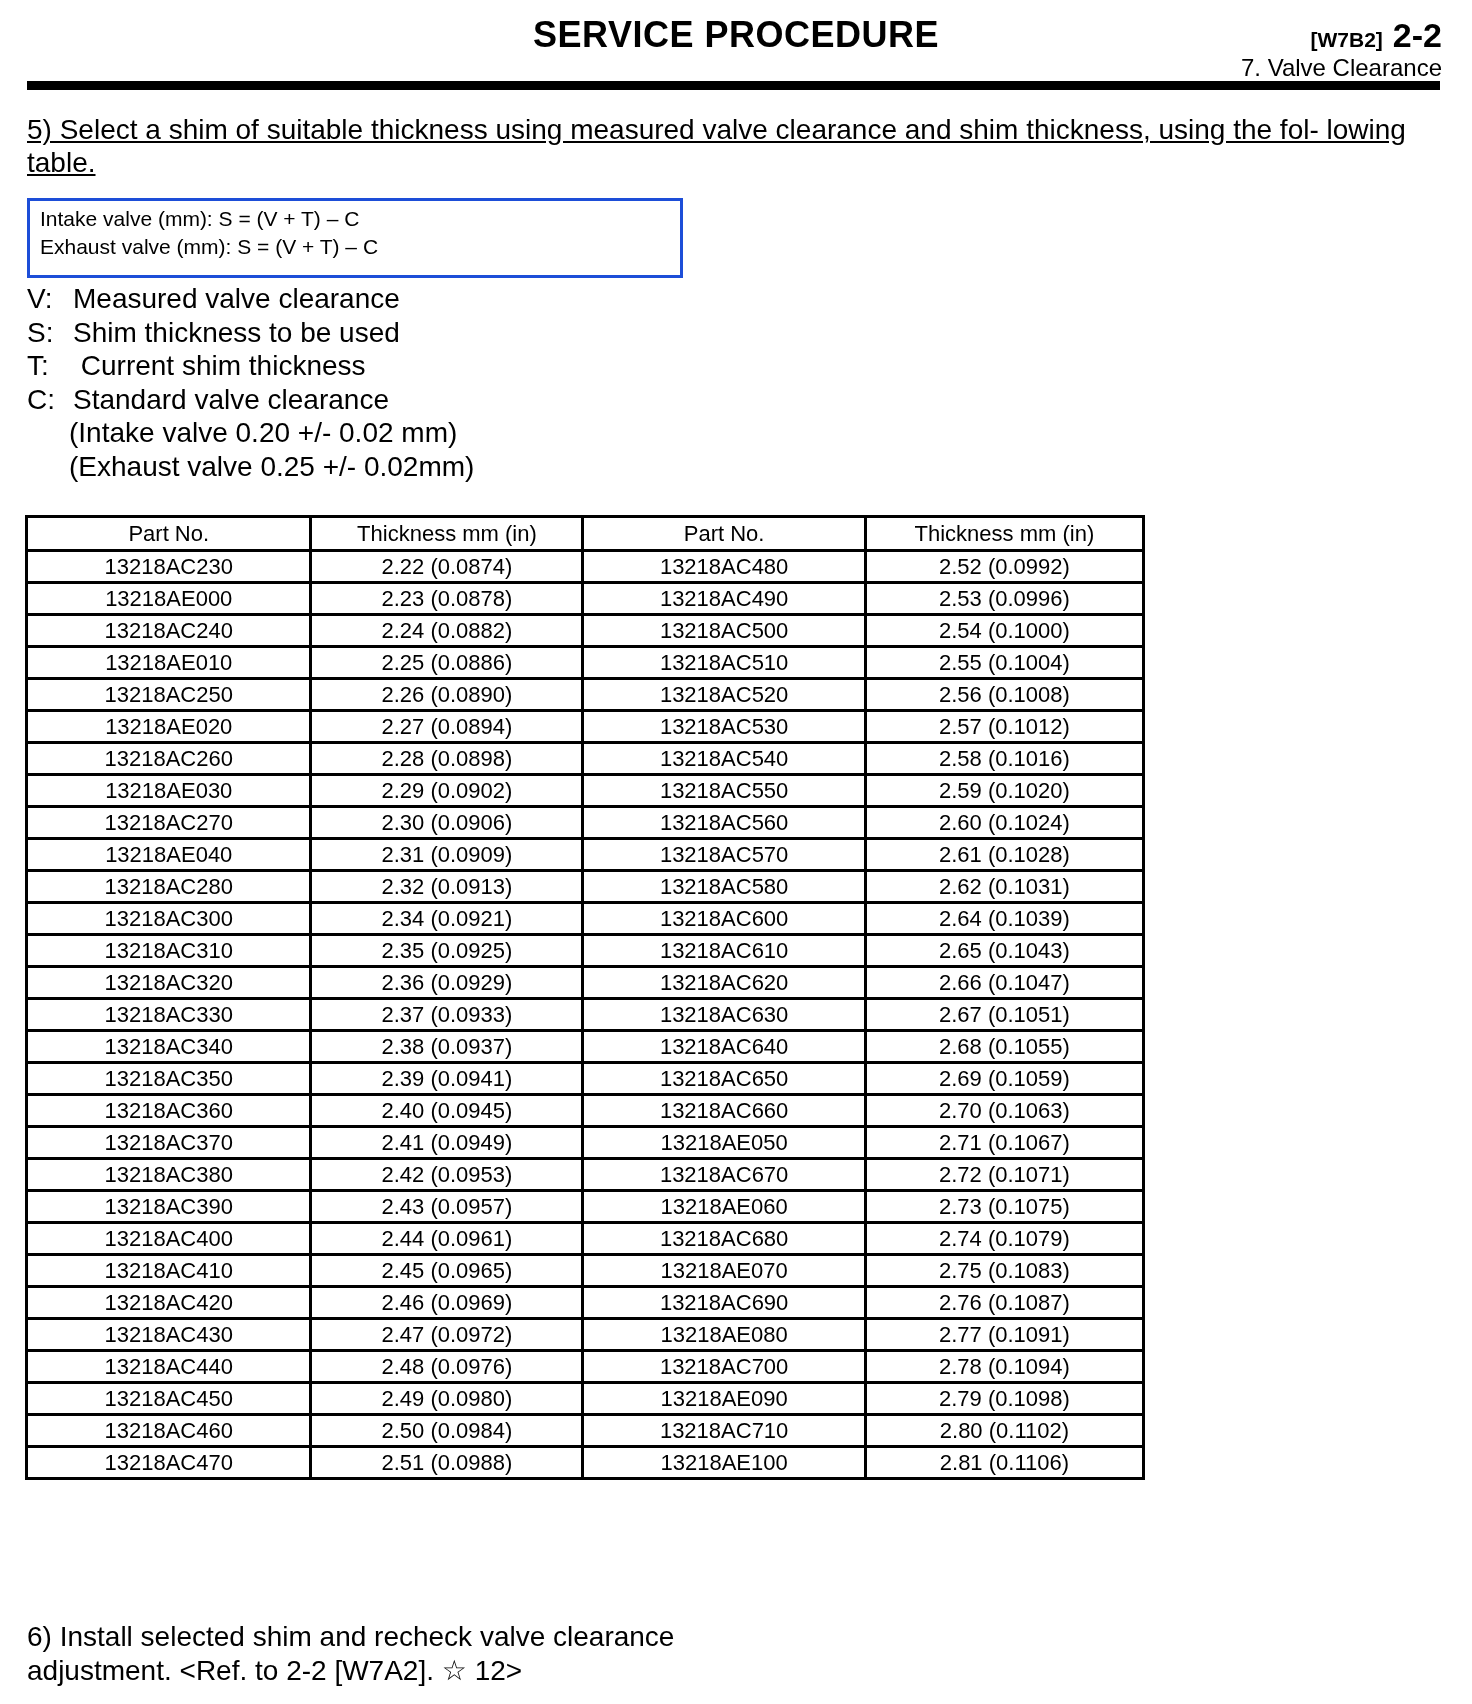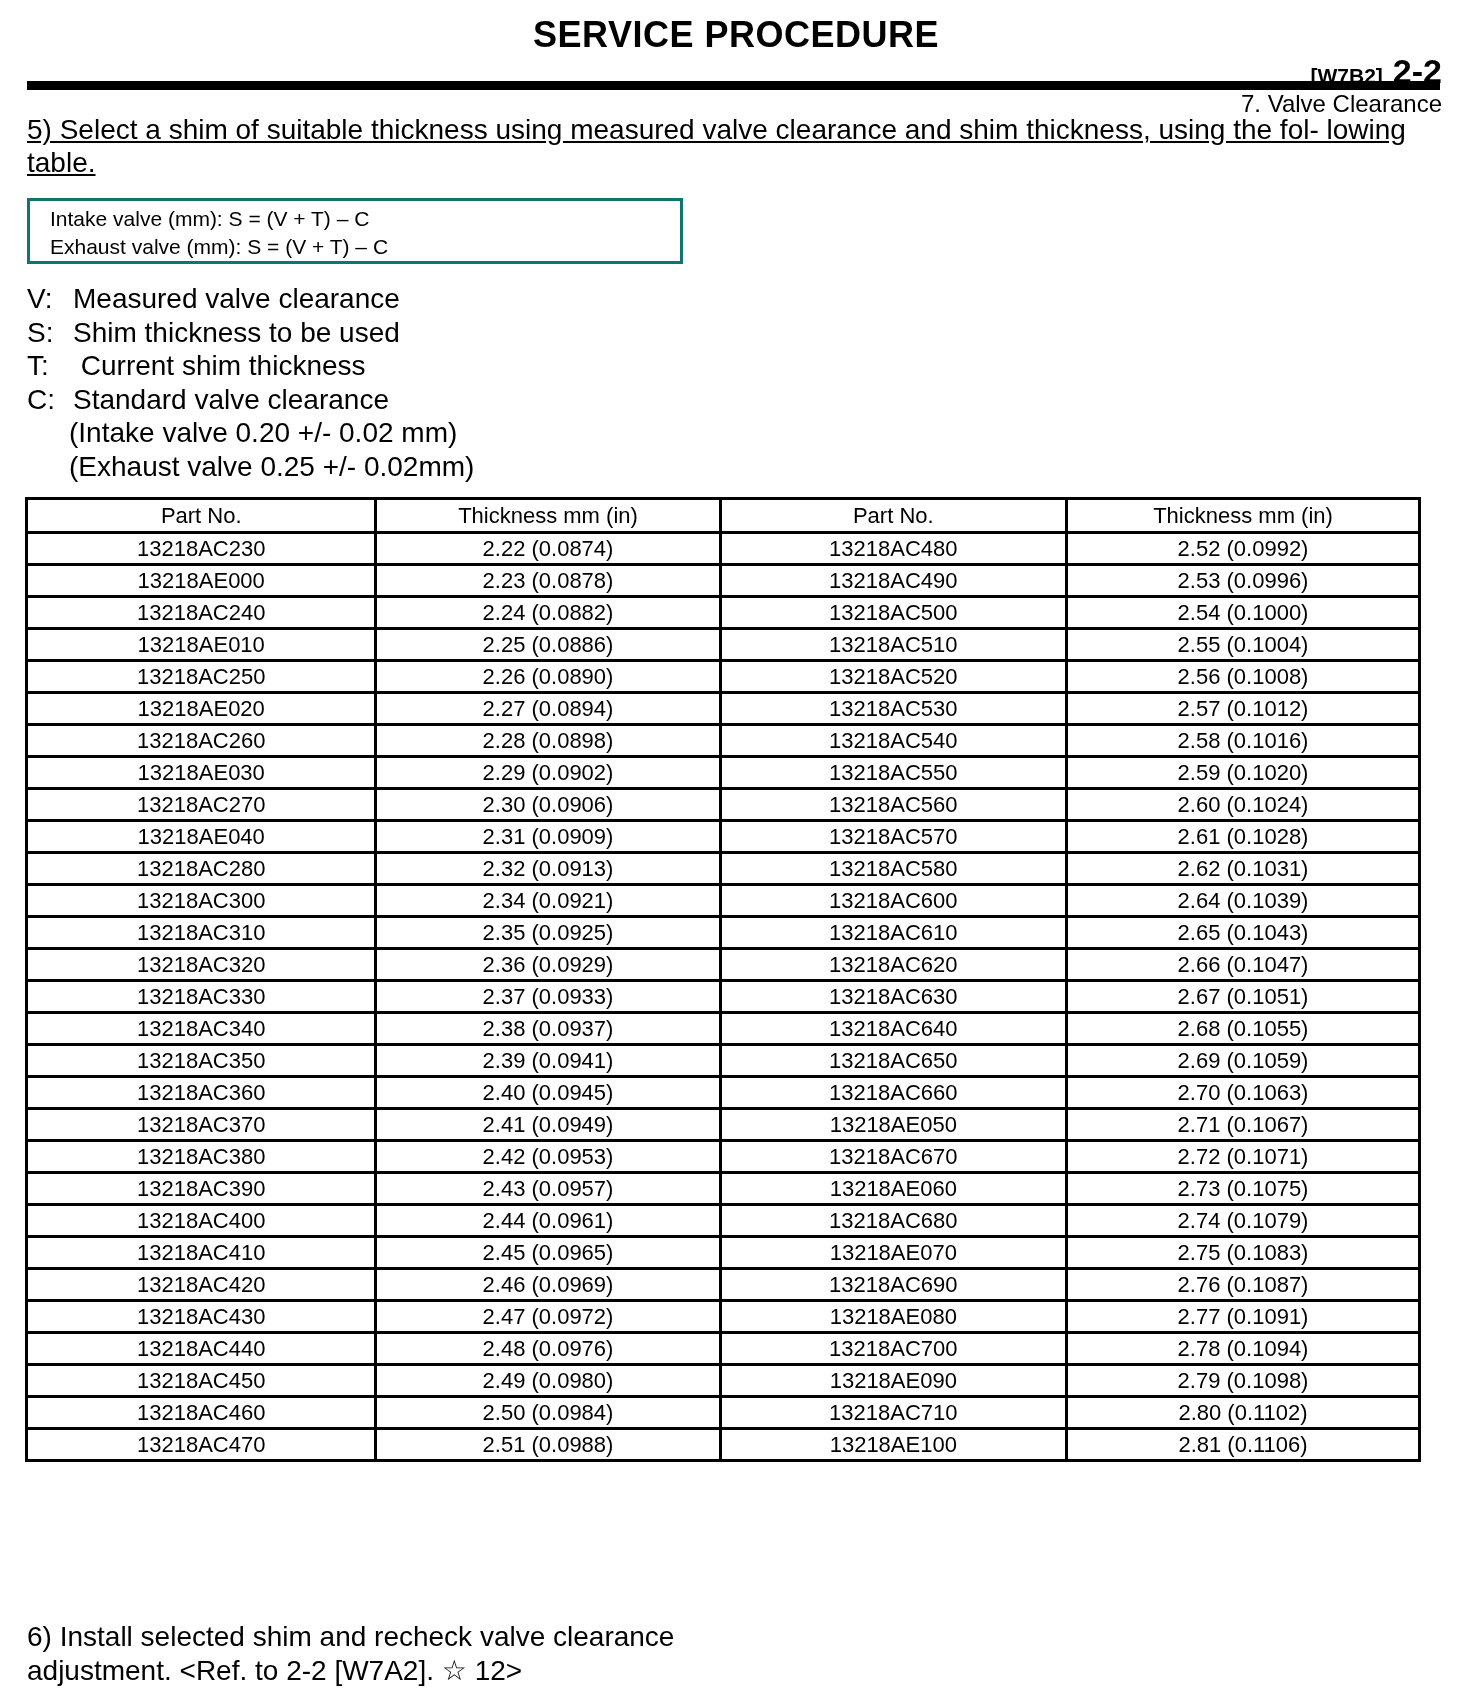--- a/index.html
+++ b/index.html
@@ -1,33 +1,33 @@
 <!DOCTYPE html>
 <html><head>
 <meta charset="utf-8">
 <style>
   html, body { margin:0; padding:0; background:#ffffff; }
   body { width:1472px; height:1704px; position:relative; overflow:hidden; color:#000;
          font-family:"Liberation Sans", sans-serif; }
   .title { position:absolute; top:14px; left:0; width:1472px; text-align:center;
            font-weight:bold; font-size:36px; letter-spacing:0.5px; }
-  .code-block { position:absolute; top:16px; right:30px; text-align:right;margin-top:36px; }
+  .code-block { position:absolute; top:16px; right:30px; text-align:right; }
   .code-line { white-space:nowrap; }
   .code { font-weight:bold; font-size:21px; vertical-align:baseline; margin-right:10px; }
   .page-no { font-weight:bold; font-size:34px; }
   .section { font-size:24px; margin-top:0px; line-height:26px; }
   .rule { position:absolute; top:81px; left:27px; width:1413px; height:9px; background:#000; }
   .para { position:absolute; top:113px; left:27px; width:1415px; font-size:28px; line-height:33px;text-decoration:underline; }
-  .formula-box { position:absolute; top:198px; left:27px; width:656px; height:66px;
-                 border:3px solid #0f766e; box-sizing:border-box; padding:4px 20px; font-size:21px; line-height:28px; }
+  .formula-box { position:absolute; top:198px; left:27px; width:656px; height:80px;
+                 border:3px solid #1d4ed8; box-sizing:border-box; padding:4px 10px; font-size:21px; line-height:28px; }
   .defs { position:absolute; top:282px; left:27px; font-size:28px; line-height:33.5px; }
   .defs .row { white-space:nowrap; }
   .defs .key { display:inline-block; width:46px; }
   .defs .sub { padding-left:42px; }
-  table.shim { position:absolute; top:497px; left:25px; width:1396px; border-collapse:collapse;
+  table.shim { position:absolute; top:515px; left:25px; width:1120px; border-collapse:collapse;
                font-size:22px; }
   table.shim th, table.shim td { border:3px solid #000; text-align:center; padding:0; height:29px; line-height:28px; }
   table.shim th { font-weight:normal; height:31px; }
   table.shim col.c1 { width:353px; }
   table.shim col.c2 { width:348px; }
   table.shim col.c3 { width:350px; }
   table.shim col.c4 { width:357px; }
   .footer { position:absolute; top:1620px; left:27px; font-size:28px; line-height:34px; width:760px; }
 </style>
 </head>

